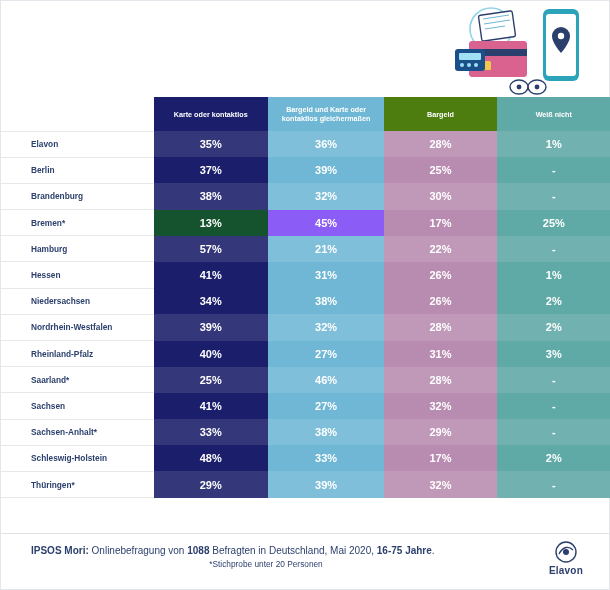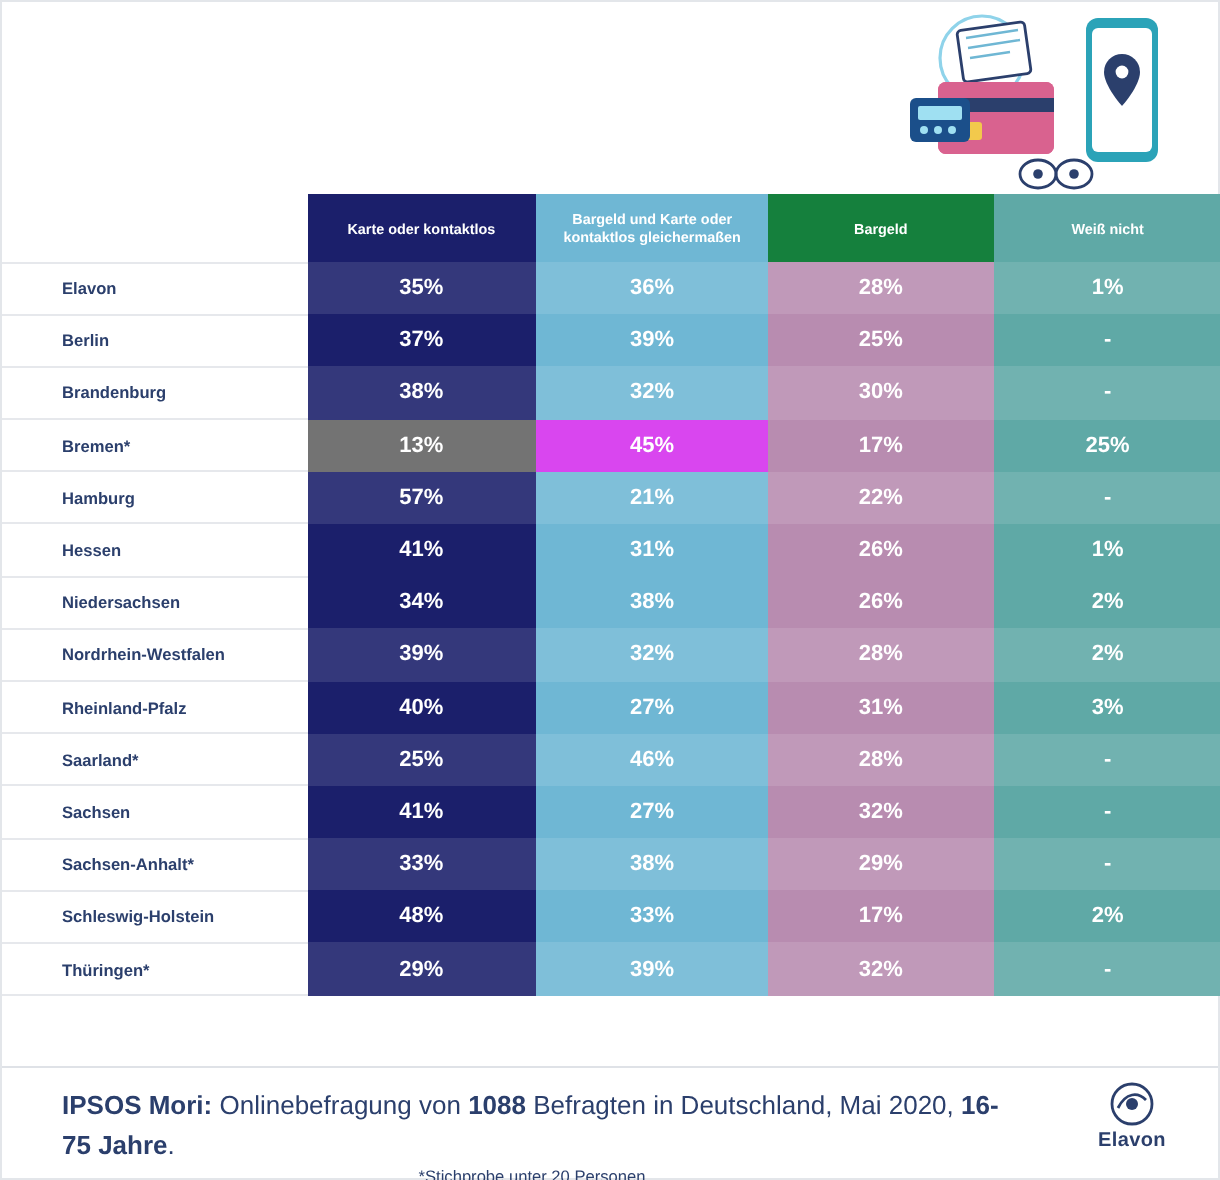--- a/index.html
+++ b/index.html
@@ -69,21 +69,21 @@
     text-align: center;
     padding: 3px 8px;
     line-height: 1.25;
     box-sizing: border-box;
   }
   thead th.label-head {
     background: #ffffff;
   }
   thead th.h-a { background: #1b1f6b; }
   thead th.h-b { background: #6fb7d4; }
-  thead th.h-c { background: #15803d; }
+  thead th.h-c { background: #4d7c0f; }
   thead th.h-d { background: #5fa9a6; }
 
   tbody td {
     height: 26.2px;
     font-size: 11px;
     text-align: center;
     color: #ffffff;
     font-weight: bold;
     box-sizing: border-box;
     padding: 0;
@@ -107,21 +107,21 @@
     left: 0;
     right: 0;
     bottom: 0;
     height: 56px;
     background: #ffffff;
     border-top: 1px solid #dfe2e7;
     padding: 9px 30px 0 30px;
     box-sizing: border-box;
   }
   .footer-text {
-    font-size: 13px;
+    font-size: 10px;
     color: #2b3f6c;
     line-height: 1.5;
     max-width: 470px;
   }
   .footer-text b { font-weight: bold; }
   .footer-sub {
     font-size: 8.3px;
     color: #2b3f6c;
     text-align: center;
     max-width: 470px;
@@ -214,22 +214,22 @@
           </tr>
           <tr>
             <td class="rowlabel">Brandenburg</td>
             <td style="background: rgb(52, 56, 123);">38%</td>
             <td style="background: rgb(127, 191, 217);">32%</td>
             <td style="background: rgb(192, 153, 185);">30%</td>
             <td style="background: rgb(113, 178, 176);">-</td>
           </tr>
           <tr>
             <td class="rowlabel">Bremen*</td>
-            <td style="background: #737373; text-align: center;">13%</td>
-            <td style="background: #d946ef;">45%</td>
+            <td style="background: #14532d; text-align: center;">13%</td>
+            <td style="background: #8b5cf6;">45%</td>
             <td style="background: rgb(184, 140, 176);">17%</td>
             <td style="background: rgb(95, 169, 166);">25%</td>
           </tr>
           <tr>
             <td class="rowlabel">Hamburg</td>
             <td style="background: rgb(52, 56, 123);">57%</td>
             <td style="background: rgb(127, 191, 217);">21%</td>
             <td style="background: rgb(192, 153, 185);">22%</td>
             <td style="background: rgb(113, 178, 176);">-</td>
           </tr>

